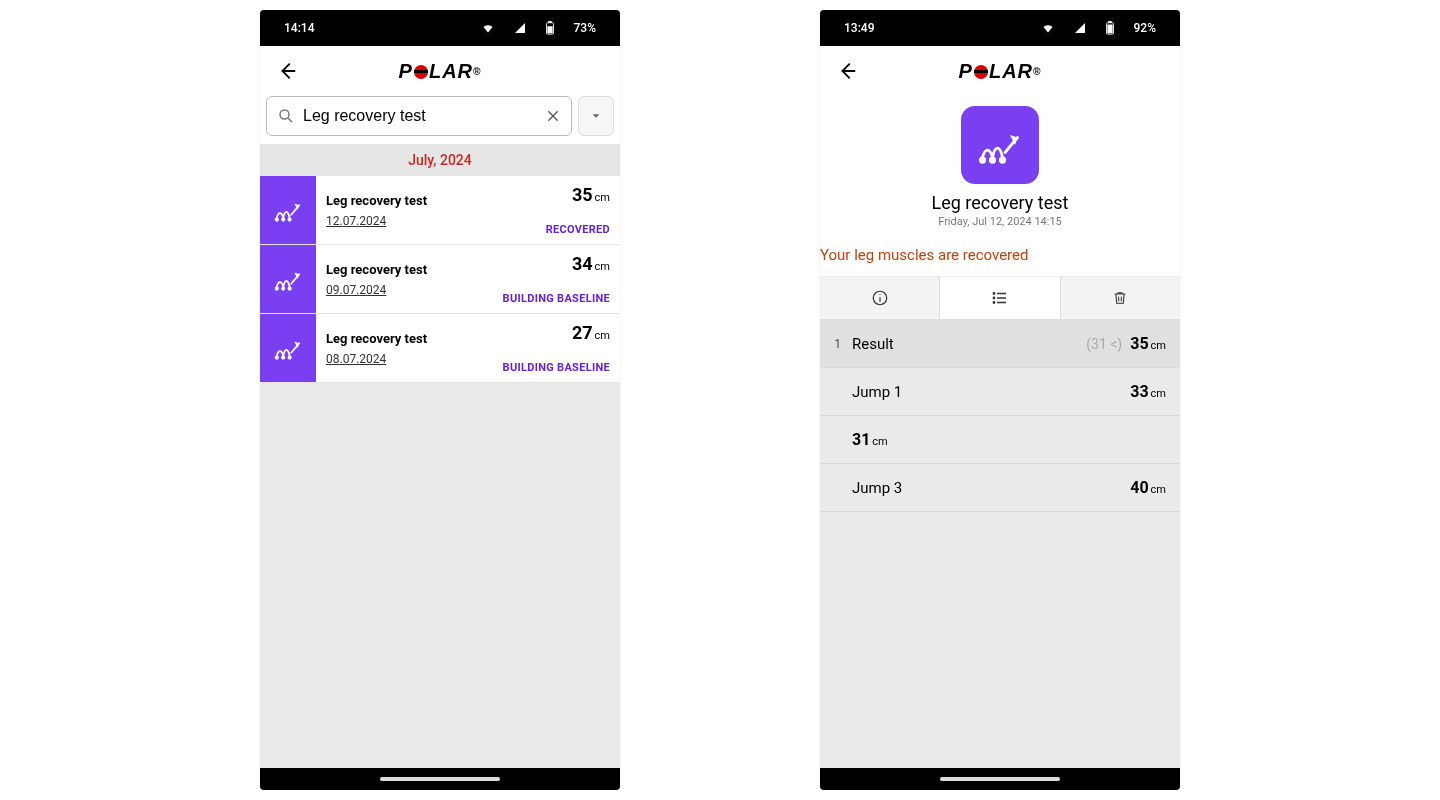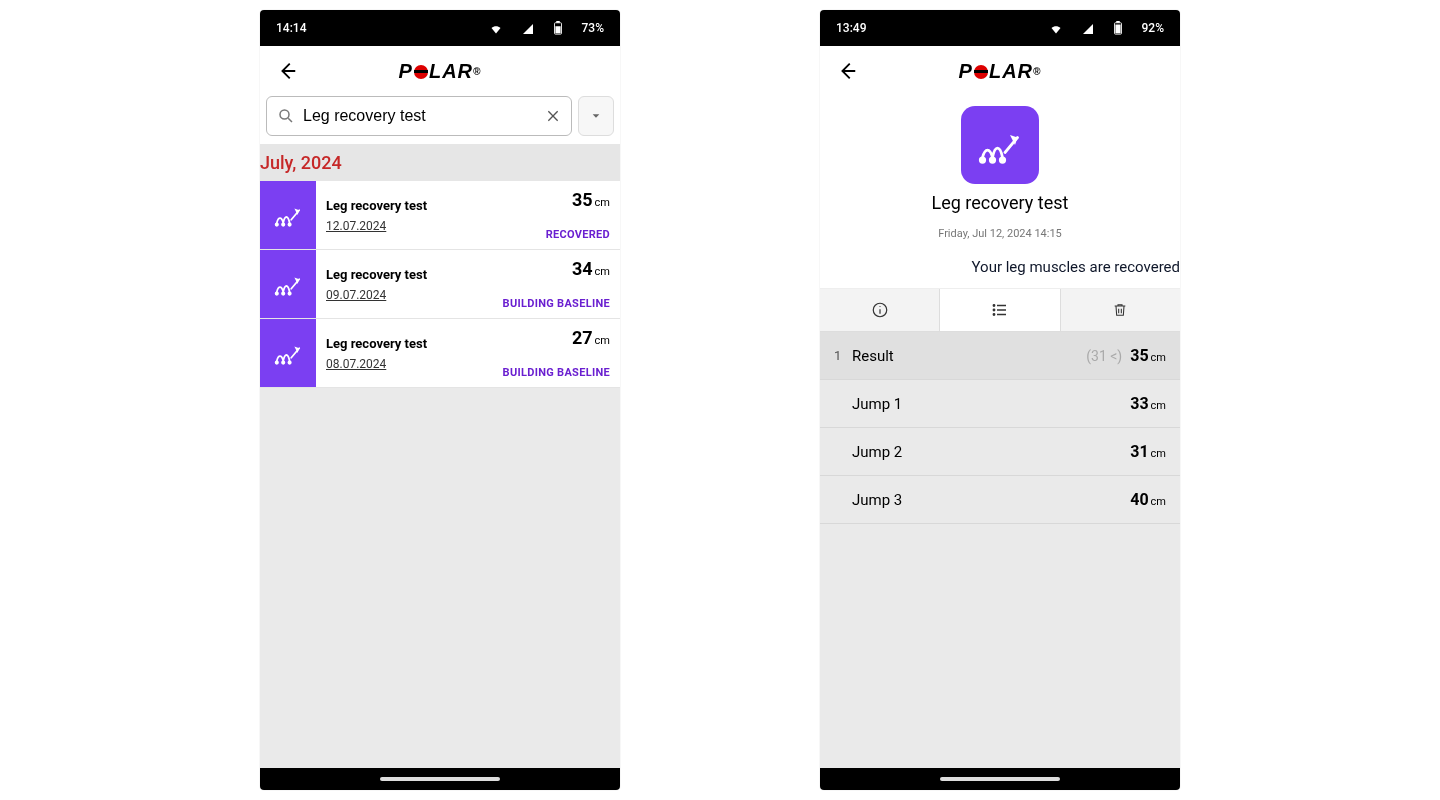--- a/index.html
+++ b/index.html
@@ -24,25 +24,25 @@
     position: relative;
     box-shadow: 0 0 0 1px rgba(0,0,0,0.03);
   }
   .statusbar {
     background: #000;
     color: #fff;
     height: 36px;
     display: flex;
     align-items: center;
     justify-content: space-between;
-    padding: 0 16px;
+    padding: 0 24px;
     font-size: 12px;
     font-weight: 500;
   }
-  .statusbar .right { display: flex; align-items: flex-end; gap: 19px; }
+  .statusbar .right { display: flex; align-items: center; gap: 19px; }
   .navbar-bottom {
     background: #000;
     height: 22px;
     display: flex;
     align-items: center;
     justify-content: center;
   }
   .navbar-bottom .pill {
     width: 120px;
     height: 4px;
@@ -123,22 +123,22 @@
     border:1px solid #ddd;
     border-radius:6px;
     background:#f7f7f7;
     display:flex;
     align-items:center;
     justify-content:center;
     cursor:pointer;
   }
   .month-header {
     background:#e6e6e6;
-    text-align:left;
-    font-size:18px;
+    text-align:center;
+    font-size:14px;
     color:#c62828;
     font-weight:500;
     padding:8px 0;
   }
   .list { flex:1; background:#eaeaea; }
   .row {
     display:flex;
     background:#fff;
     border-bottom:1px solid #e4e4e4;
     min-height:60px;
@@ -178,22 +178,22 @@
     padding:10px 0 8px 0;
   }
   .hero-icon {
     width:78px; height:78px;
     background:#7b3ff2;
     border-radius:14px;
     display:flex; align-items:center; justify-content:center;
     margin-bottom:8px;
   }
   .hero-title { font-size:18px; font-weight:400; }
-  .hero-sub { font-size:11px; color:#777; margin-top:14px;}
-  .recovered-msg { color:#0f172a; text-align:right; font-size:15px; padding:10px 0 12px 0;}
+  .hero-sub { font-size:11px; color:#777; margin-top:2px;}
+  .recovered-msg { color:#c2410c; text-align:left; font-size:15px; padding:10px 0 12px 0;}
   .tabs {
     display:flex;
     border-top:1px solid #eee;
     border-bottom:1px solid #ddd;
     height:44px;
   }
   .tabs .tab {
     flex:1;
     display:flex;
     align-items:center;
@@ -428,21 +428,20 @@
       <div class="note">(31 &lt;)</div>
       <div class="v"><span>35</span><span class="u">cm</span></div>
     </div>
     <div class="result-row">
       <div class="idx"></div>
       <div class="lbl">Jump 1</div>
       <div class="v"><span>33</span><span class="u">cm</span></div>
     </div>
     <div class="result-row">
       <div class="idx"></div>
-      <div class="lbl">Jump 2</div>
       <div class="v"><span>31</span><span class="u">cm</span></div>
     </div>
     <div class="result-row">
       <div class="idx"></div>
       <div class="lbl">Jump 3</div>
       <div class="v"><span>40</span><span class="u">cm</span></div>
     </div>
   </div>
 
   <div class="navbar-bottom">

